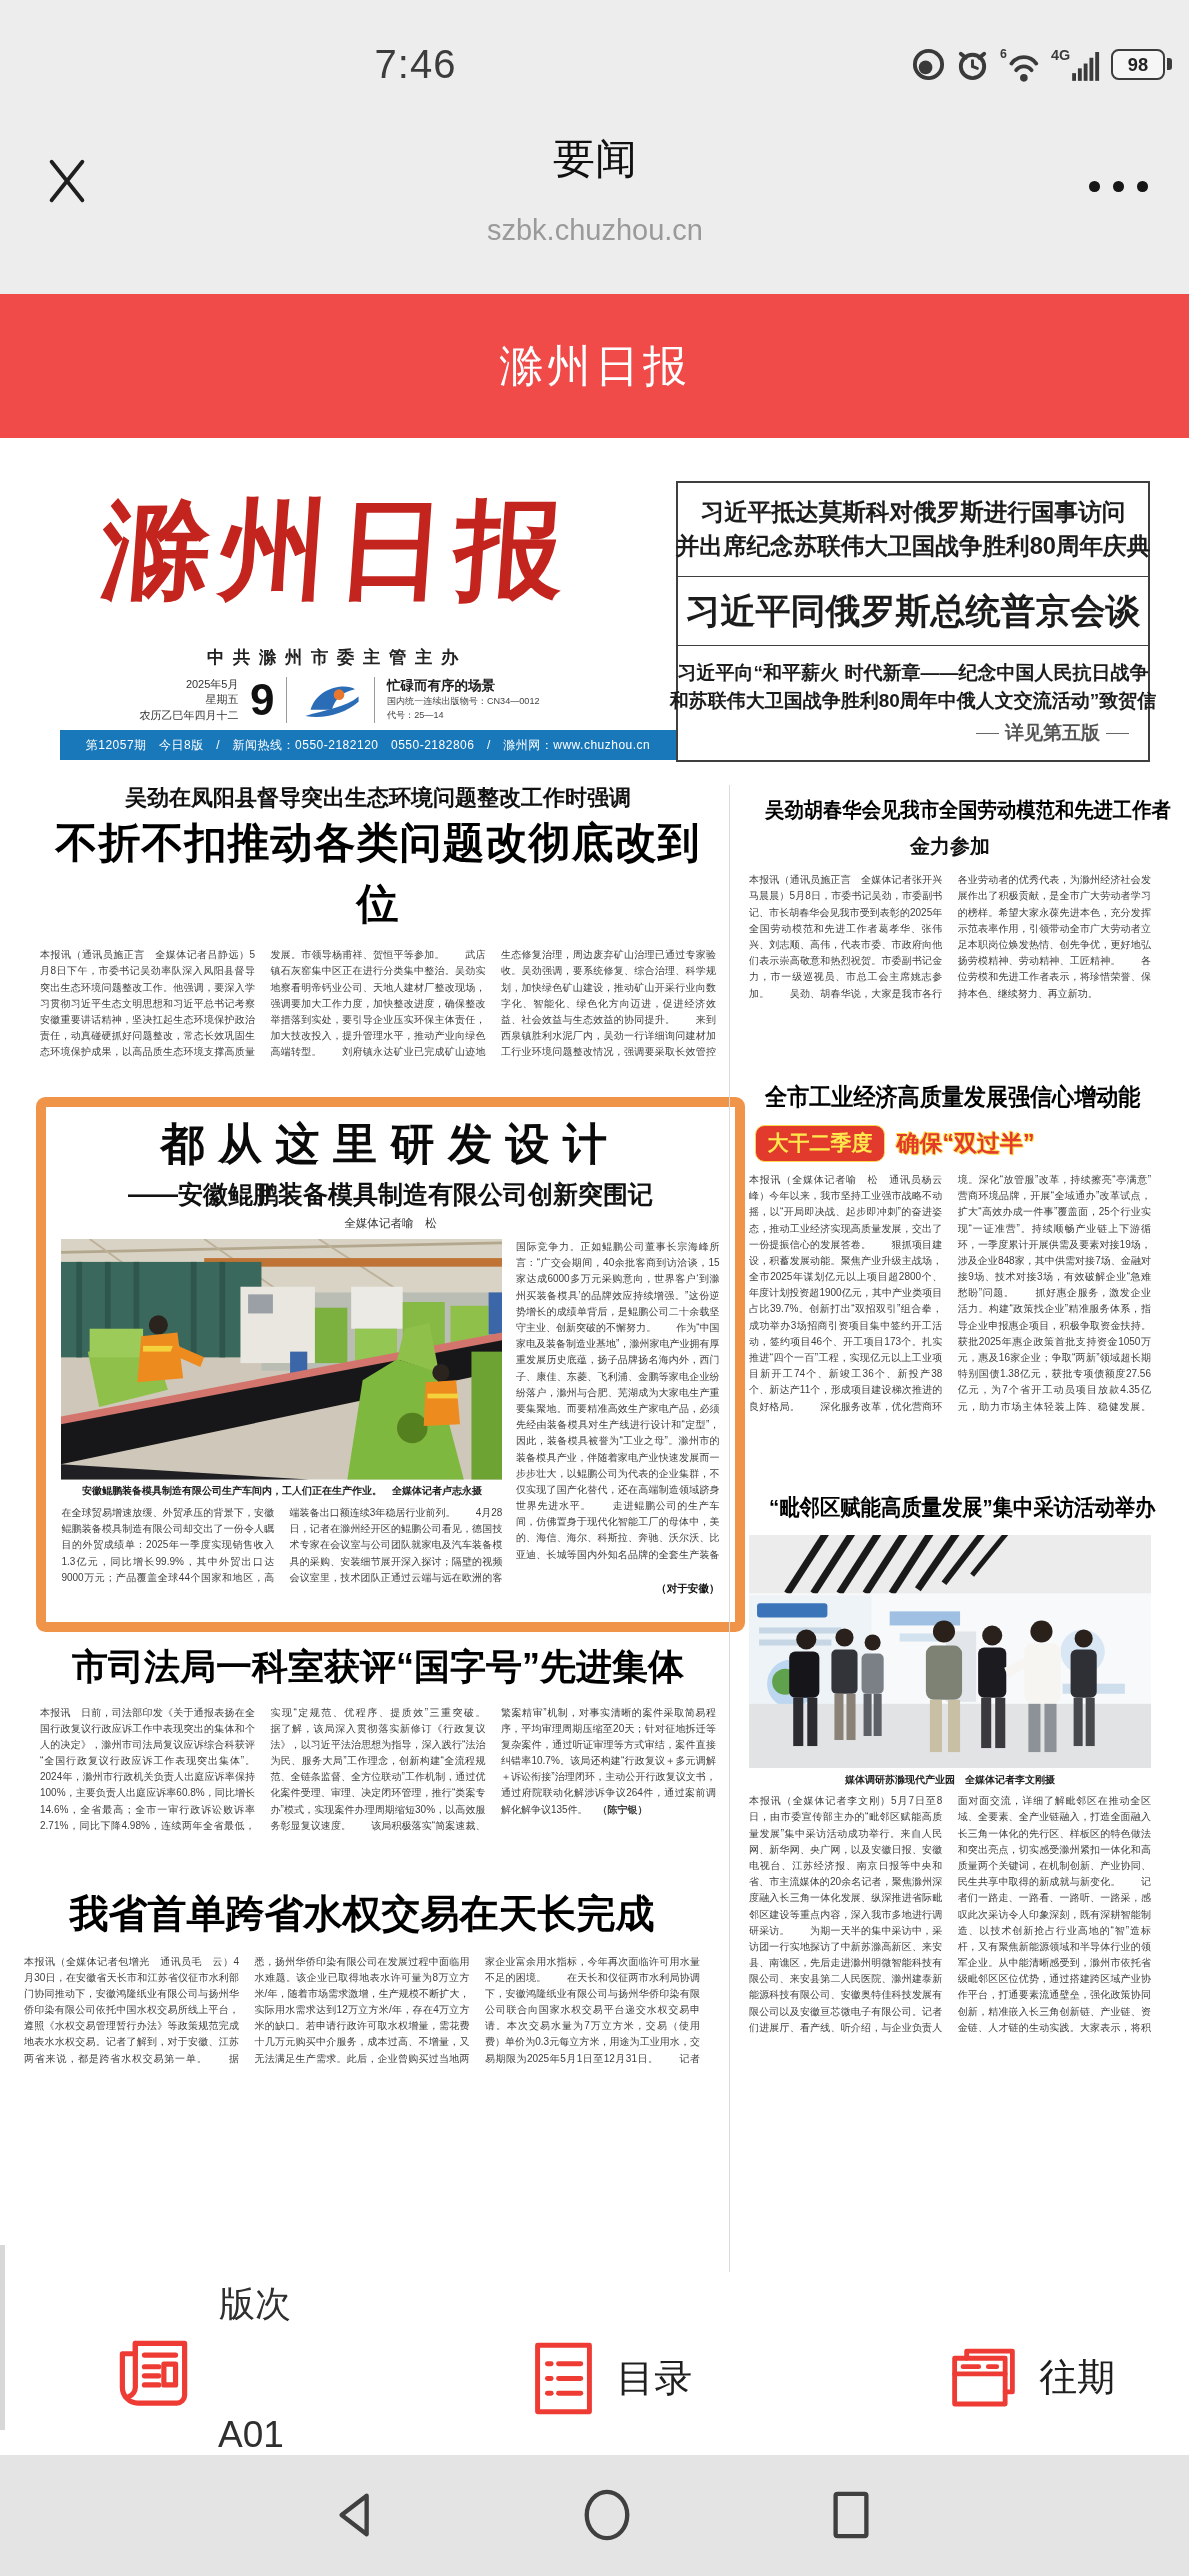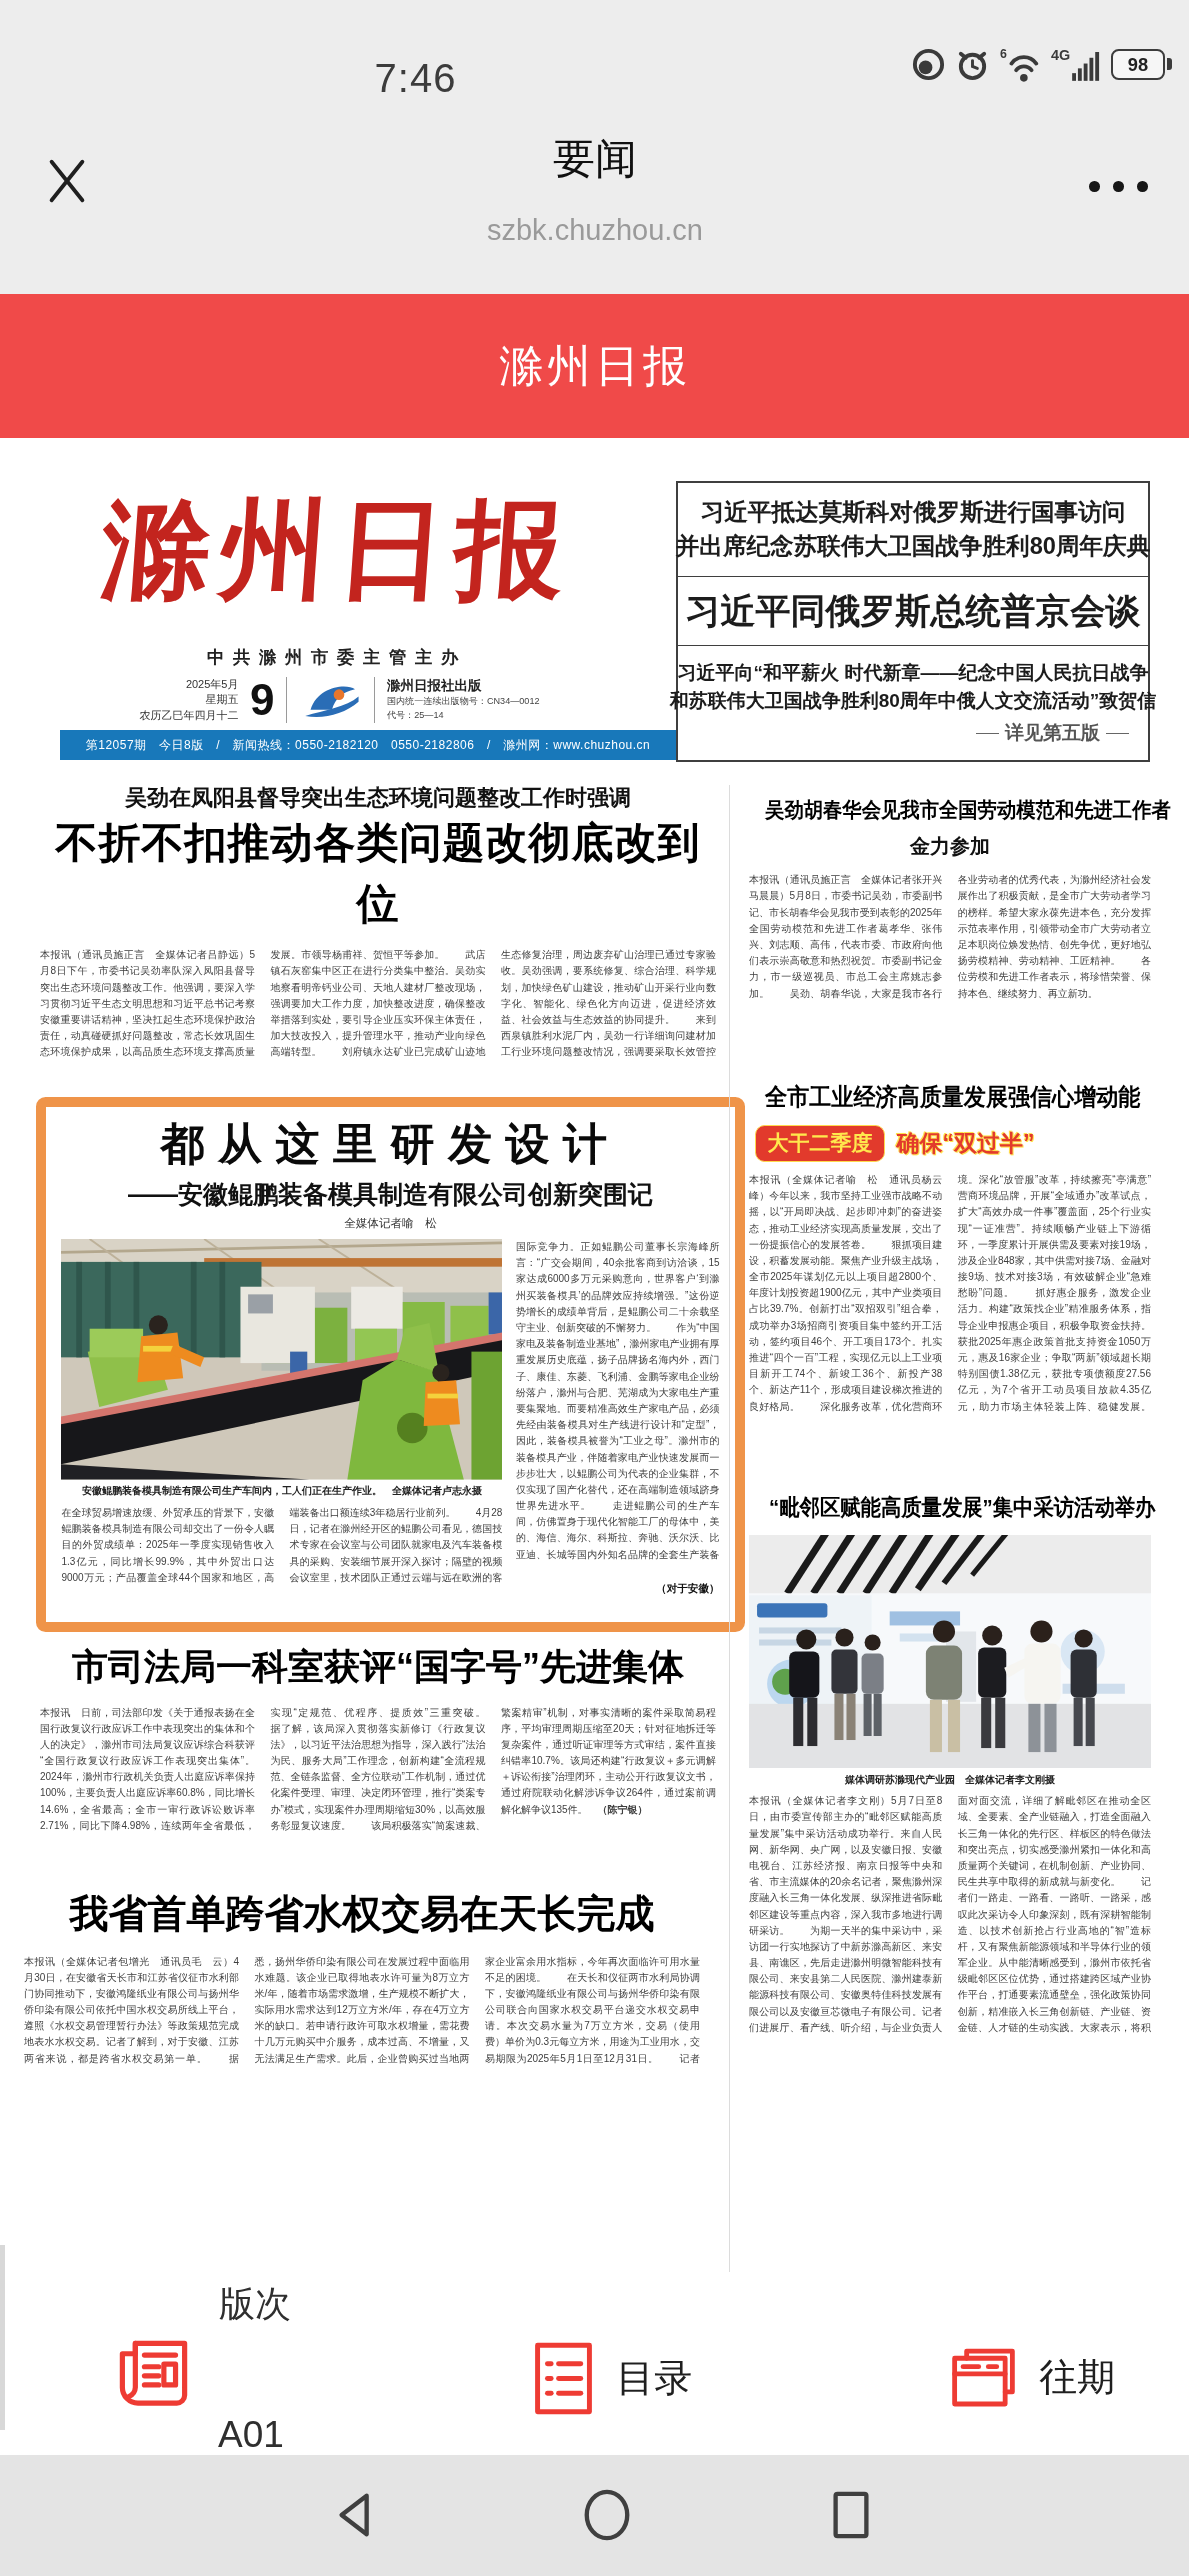--- a/index.html
+++ b/index.html
@@ -2,21 +2,21 @@
 <html lang="zh"><head>
 <meta charset="utf-8">
 <style>
   html,body{margin:0;padding:0;background:#555;}
   .screen{position:relative;width:1190px;height:2576px;margin:0 auto;background:#ffffff;
     font-family:"Liberation Sans","DejaVu Sans",sans-serif;color:#1c1c1c;overflow:hidden;}
   .abs{position:absolute;}
 
   
   .chrome{left:0;top:0;width:1190px;height:294px;background:#ededed;}
-  .time{left:175px;top:56px;width:481px;text-align:center;font-size:40px;color:#3c3c3c;letter-spacing:1px;}
+  .time{left:175px;top:42px;width:481px;text-align:center;font-size:40px;color:#3c3c3c;letter-spacing:1px;}
   .sicons{top:46px;right:25px;display:flex;align-items:center;gap:9.6px;}
   .battery{position:relative;width:50px;height:27px;border:2.9px solid #3c3c3c;border-radius:7.7px;
     font-size:18.3px;font-weight:700;color:#222;text-align:center;line-height:27px;background:#f6f6f6;}
   .battery::after{content:"";position:absolute;right:-8.7px;top:6.7px;width:4.8px;height:12.5px;background:#3c3c3c;border-radius:0 2.9px 2.9px 0;}
   .xbtn{left:42px;top:152px;width:50px;height:58px;cursor:pointer;}
   .btitle{left:306px;top:131px;width:578px;text-align:center;font-size:42px;font-weight:500;color:#111;}
   .burl{left:306px;top:214px;width:578px;text-align:center;font-size:29px;color:#9a9a9a;}
   .bmenu{right:42px;top:181px;display:flex;gap:13.5px;cursor:pointer;}
   .bmenu i{width:10.6px;height:10.6px;border-radius:50%;background:#161616;}
 
@@ -174,21 +174,21 @@
       </div>
       <div class="day">9</div>
       <div class="vline"></div>
       <svg width="64" height="48" viewBox="0 0 70 54">
         <path d="M12 38 C20 12 52 8 62 15 C48 18 40 25 36 38 Z" fill="#2a6db6"></path>
         <path d="M6 45 C28 38 52 35 66 23 L66 29 C50 43 26 49 6 45 Z" fill="#2a6db6"></path>
         <circle cx="44" cy="21" r="6" fill="#e8762c"></circle>
       </svg>
       <div class="vline"></div>
       <div>
-        <div class="pub1">滁州日报社出版</div>
+        <div class="pub1">忙碌而有序的场景</div>
         <div class="pub2">国内统一连续出版物号：CN34—0012</div>
         <div class="pub2">代号：25—14</div>
       </div>
     </div>
 
     <div class="abs bluebar">第12057期　今日8版　/　新闻热线：0550-2182120　0550-2182806　/　滁州网：www.chuzhou.cn</div>
 
     <div class="abs hbox">
       <div class="hrow hrow1">
         <div>习近平抵达莫斯科对俄罗斯进行国事访问</div>

